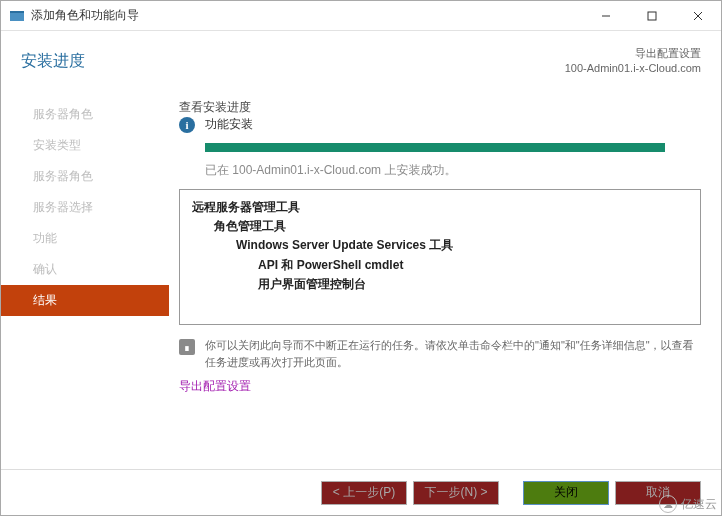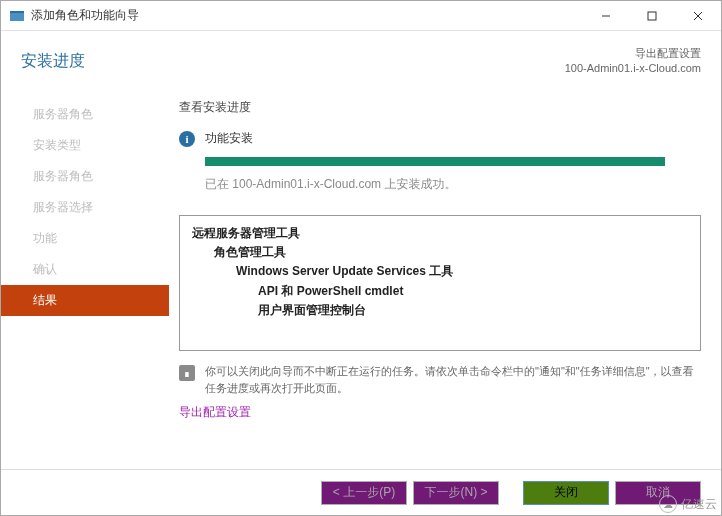--- a/index.html
+++ b/index.html
@@ -12,36 +12,36 @@
   .win-btn { width: 46px; height: 100%; display: flex; align-items: center; justify-content: center; font-size: 10px; color: #333; }
   .win-btn.close { width: 46px; }
   .header-band { height: 60px; display: flex; align-items: center; padding: 0 20px; justify-content: space-between; }
   .header-title { font-size: 16px; color: #2a6fa0; font-weight: 400; }
   .header-right { text-align: right; font-size: 11px; color: #666; line-height: 1.4; }
   .body-area { flex: 1; display: flex; overflow: hidden; }
   .sidebar { width: 168px; padding-top: 8px; }
   .step { font-size: 12px; color: #bcbcbc; padding: 7px 0 7px 32px; }
   .step.active { background: #c2410c; color: #fff; }
   .main { flex: 1; padding: 8px 20px 0 10px; display:flex; flex-direction:column; }
-  .section-label { font-size: 12px; color: #444; margin-bottom: 14px; }
+  .section-label { font-size: 12px; color: #444; margin-bottom: 0; }
   .status-row { display: flex; align-items: center; gap: 10px; margin-bottom: 10px; font-size: 12px; color: #333; }
   .info-icon { width: 16px; height: 16px; border-radius: 50%; background: #2a6fa0; color: #fff; font-size: 11px; font-weight: bold; display: flex; align-items: center; justify-content: center; font-family: Georgia, serif; }
   .progress-bar { height: 9px; background: #168c6c; margin: 0 0 10px 26px; width: 460px; }
-  .success-text { font-size: 12px; color: #8a8a8a; margin: 0 0 22px 26px; }
+  .success-text { font-size: 12px; color: #8a8a8a; margin: 0 0 10px 26px; }
   .result-box { border: 1px solid #999; height: 136px; padding: 8px 12px; font-size: 12px; color: #222; line-height: 1.6; overflow: auto; }
   .result-box .lvl1 { font-weight: bold; }
   .result-box .lvl2 { margin-left: 22px; font-weight: bold; }
   .result-box .lvl3 { margin-left: 44px; font-weight: bold; }
   .result-box .lvl4 { margin-left: 66px; font-weight: bold; }
   .note-row { display: flex; gap: 10px; margin-top: 12px; font-size: 11px; color: #666; line-height: 1.5; align-items: flex-start; }
   .note-icon { width: 16px; height: 16px; background: #8a8a8a; color: #fff; font-size: 10px; display:flex; align-items:center; justify-content:center; border-radius:2px; flex:0 0 16px; margin-top:2px;}
   .export-link { font-size: 12px; color: #a21caf; margin: 8px 0 0 0; display: inline-block; }
   .footer { height: 46px; border-top: 1px solid #ddd; display: flex; align-items: center; justify-content: flex-end; gap: 6px; padding: 0 20px; }
   .btn { min-width: 86px; height: 24px; font-size: 12px; border: 1px solid #adadad; background: #4d7c0f; display:flex; align-items:center; justify-content:center; padding: 0 10px; }
-  .btn.disabled { color: #a8a8a8; background: #701a75; }
+  .btn.disabled { color: #a8a8a8; background: #7f1d1d; }
   .btn.default { border: 1px solid #5a8fc4; }
   .watermark { position: absolute; right: 4px; bottom: 2px; font-size: 12px; color: #999; display:flex; align-items:center; gap:4px; pointer-events:none; }
   .watermark-icn { width:18px; height:18px; border:1px solid #bbb; border-radius:50%; display:flex; align-items:center; justify-content:center; font-size:10px; color:#999;}
 </style>
 </head>
 <body>
 
 <div class="window">
   <div class="titlebar">
     <span class="app-icon">

